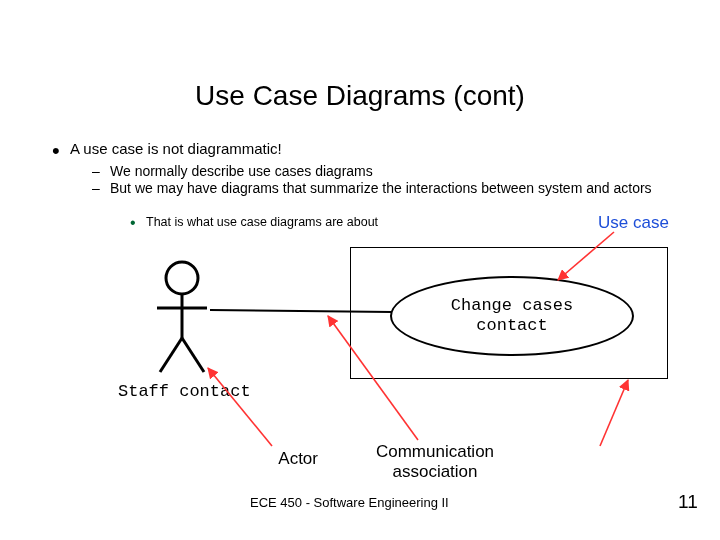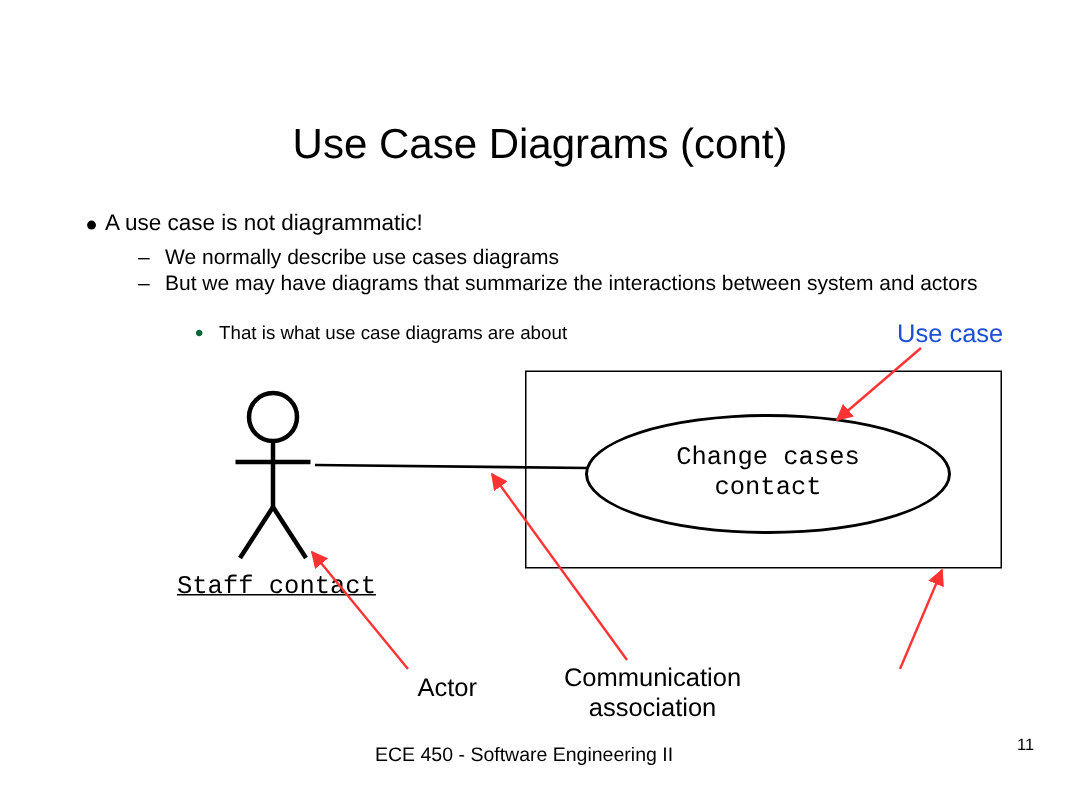--- a/index.html
+++ b/index.html
@@ -23,21 +23,20 @@
     left: 0;
     width: 720px;
     text-align: center;
     font-family: Verdana, Geneva, sans-serif;
     font-size: 28px;
     margin-top: 32px;
   }
   .bullet-lvl1 {
     position: absolute;
     font-size: 15px;
-    text-align: center;
   }
   .bullet-dot {
     font-size: 22px;
     line-height: 15px;
     vertical-align: middle;
     display: inline-block;
     width: 18px;
   }
   .bullet-lvl2 {
     position: absolute;
@@ -72,21 +71,21 @@
     position: absolute;
     font-size: 17px;
     text-align: center;
   }
   .footer {
     position: absolute;
     font-size: 13px;
   }
   .pagenum {
     position: absolute;
-    font-size: 11px;
+    font-size: 19px;
   }
   
   .boundary {
     position: absolute;
     border: 1.5px solid #000;
     background: transparent;
   }
   .ellipse {
     position: absolute;
     border: 2px solid #000;
@@ -127,21 +126,21 @@
     <span class="dot3">•</span><span>That is what use case diagrams are about</span>
   </div>
 
   <div class="usecase-label" style="top:213px; left:598px;">Use case</div>
 
   <div class="boundary" style="top:247px; left:350px; width:316px; height:130px;"></div>
 
   <div class="ellipse mono" style="top:276px; left:390px; width:240px; height:76px; white-space:pre;">Change cases
 contact</div>
 
-  <div class="mono" style="position:absolute; top:382px; left:118px;text-decoration:underline;">Staff contact</div>
+  <div class="mono" style="position:absolute; top:382px; left:118px;">Staff contact</div>
 
   <div class="annot" style="top:449px; left:238px; width:80px;text-align:right;">Actor</div>
   <div class="annot" style="top:442px; left:350px; width:170px; white-space:pre-line;">Communication
 association</div>
 
   <div class="footer" style="top:495px; left:250px;">ECE 450 - Software Engineering II</div>
   <div class="pagenum" style="top:491px; left:678px;">11</div>
 
   <svg class="overlay" viewBox="0 0 720 540">
     <defs>

